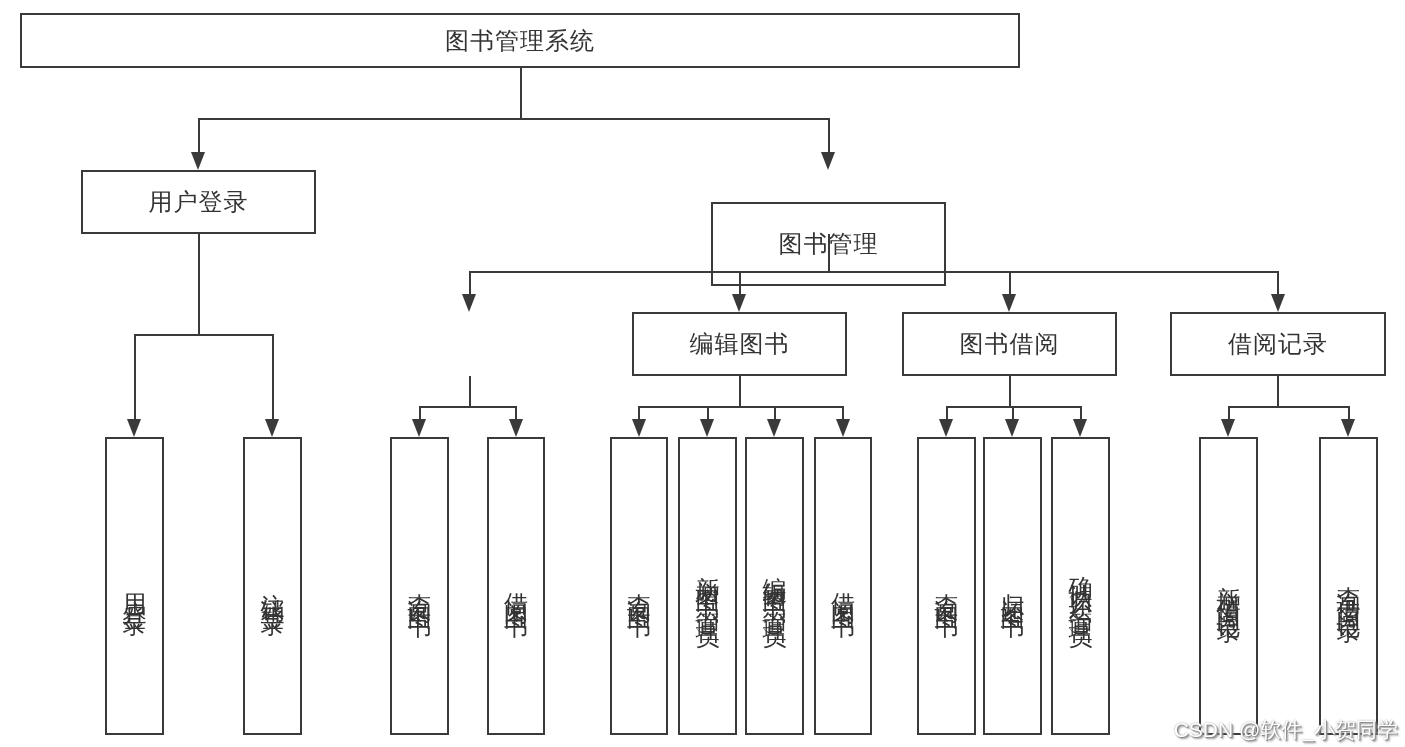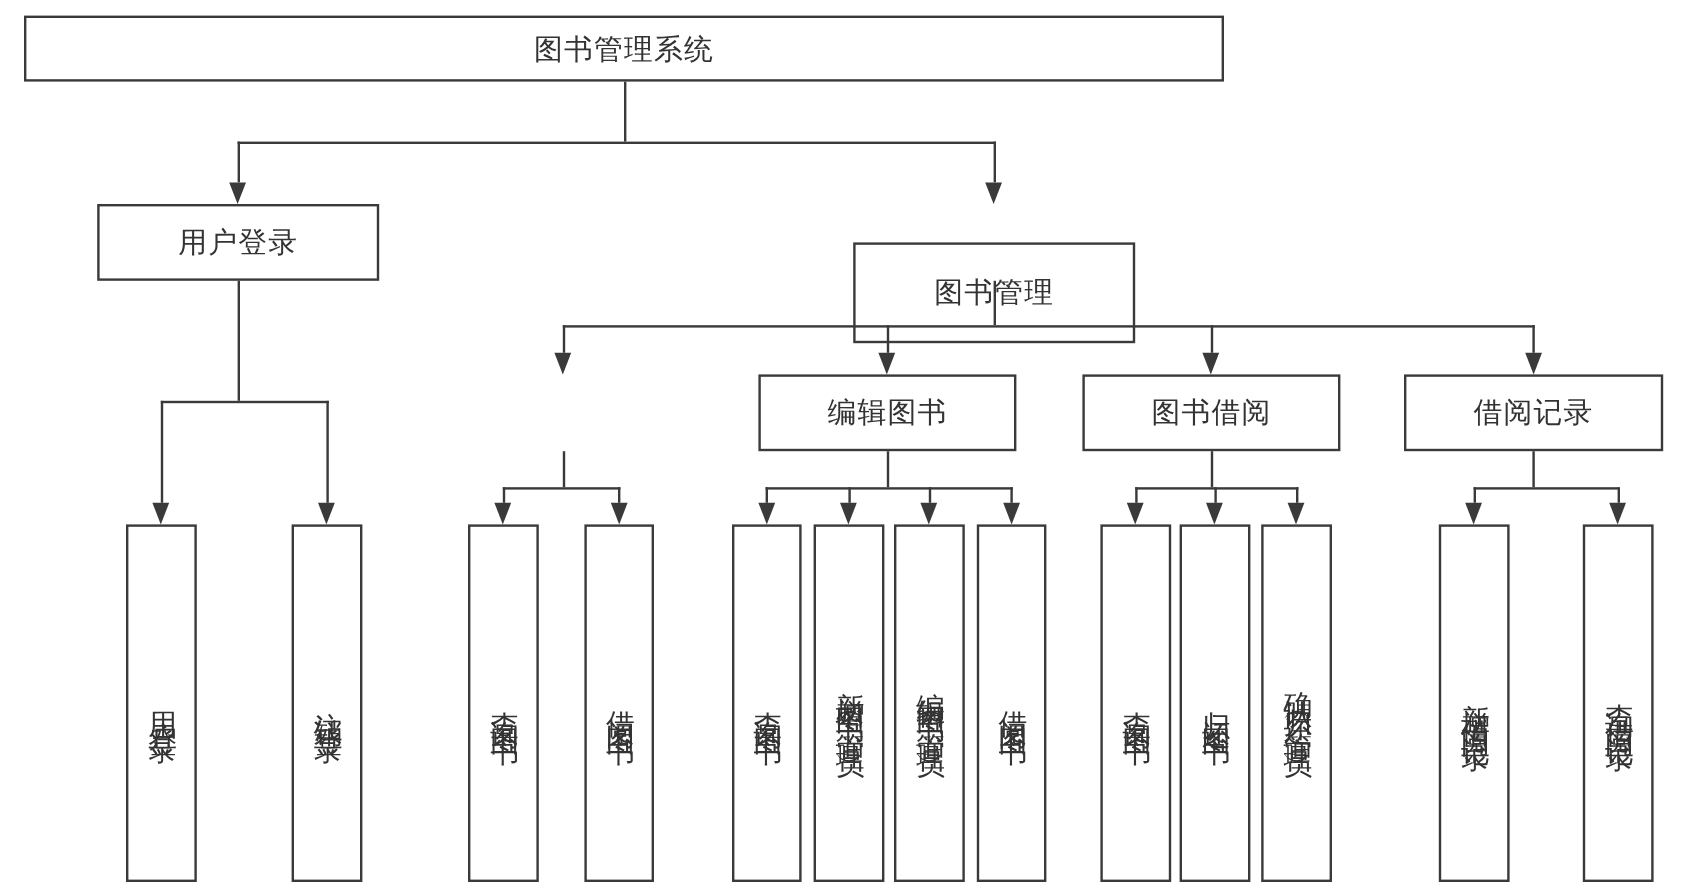--- a/index.html
+++ b/index.html
@@ -146,13 +146,14 @@
   <div class="vl" style="left:1079.5px;top:406px;height:13px;"></div>
   <div class="ah" style="left:1073px;top:419px;"></div>
 
   <div class="vl" style="left:1277px;top:376px;height:30px;"></div>
   <div class="hl" style="left:1227.5px;top:406px;width:121px;"></div>
   <div class="vl" style="left:1227.5px;top:406px;height:13px;"></div>
   <div class="ah" style="left:1221px;top:419px;"></div>
   <div class="vl" style="left:1347.5px;top:406px;height:13px;"></div>
   <div class="ah" style="left:1341px;top:419px;"></div>
 
+  <div class="watermark">CSDN @软件_小贺同学</div>
 </div>
 
 </body></html>

